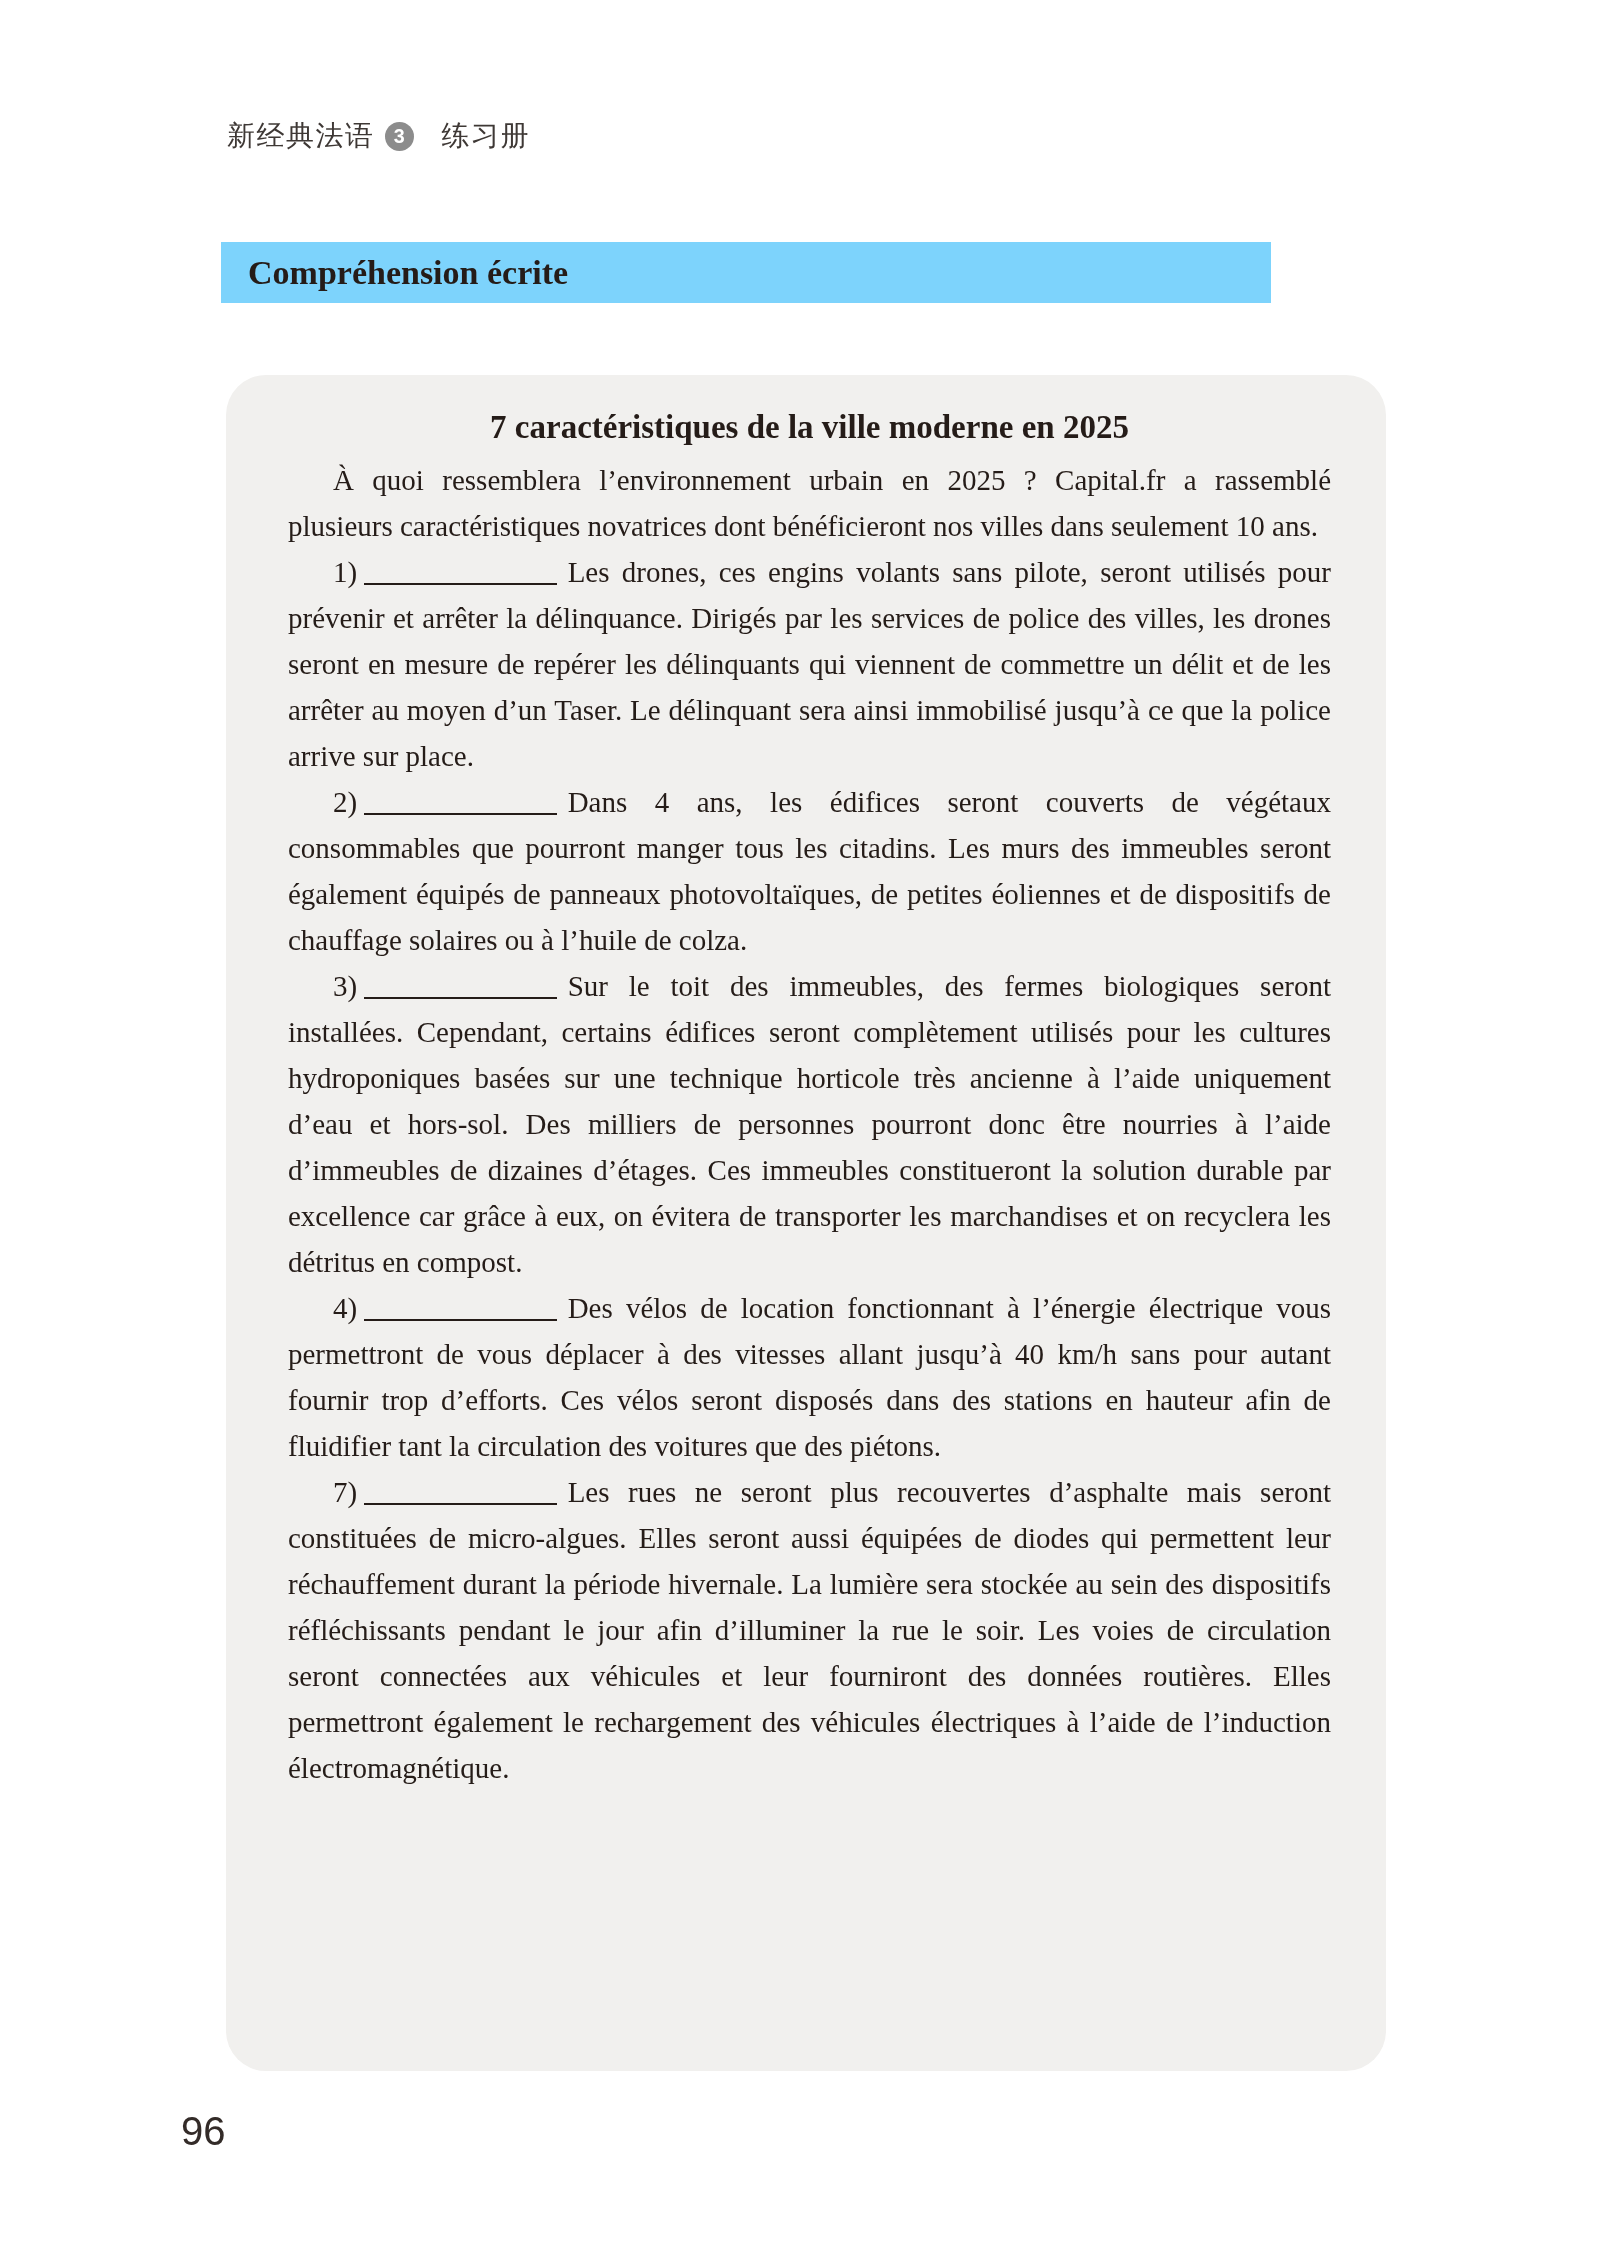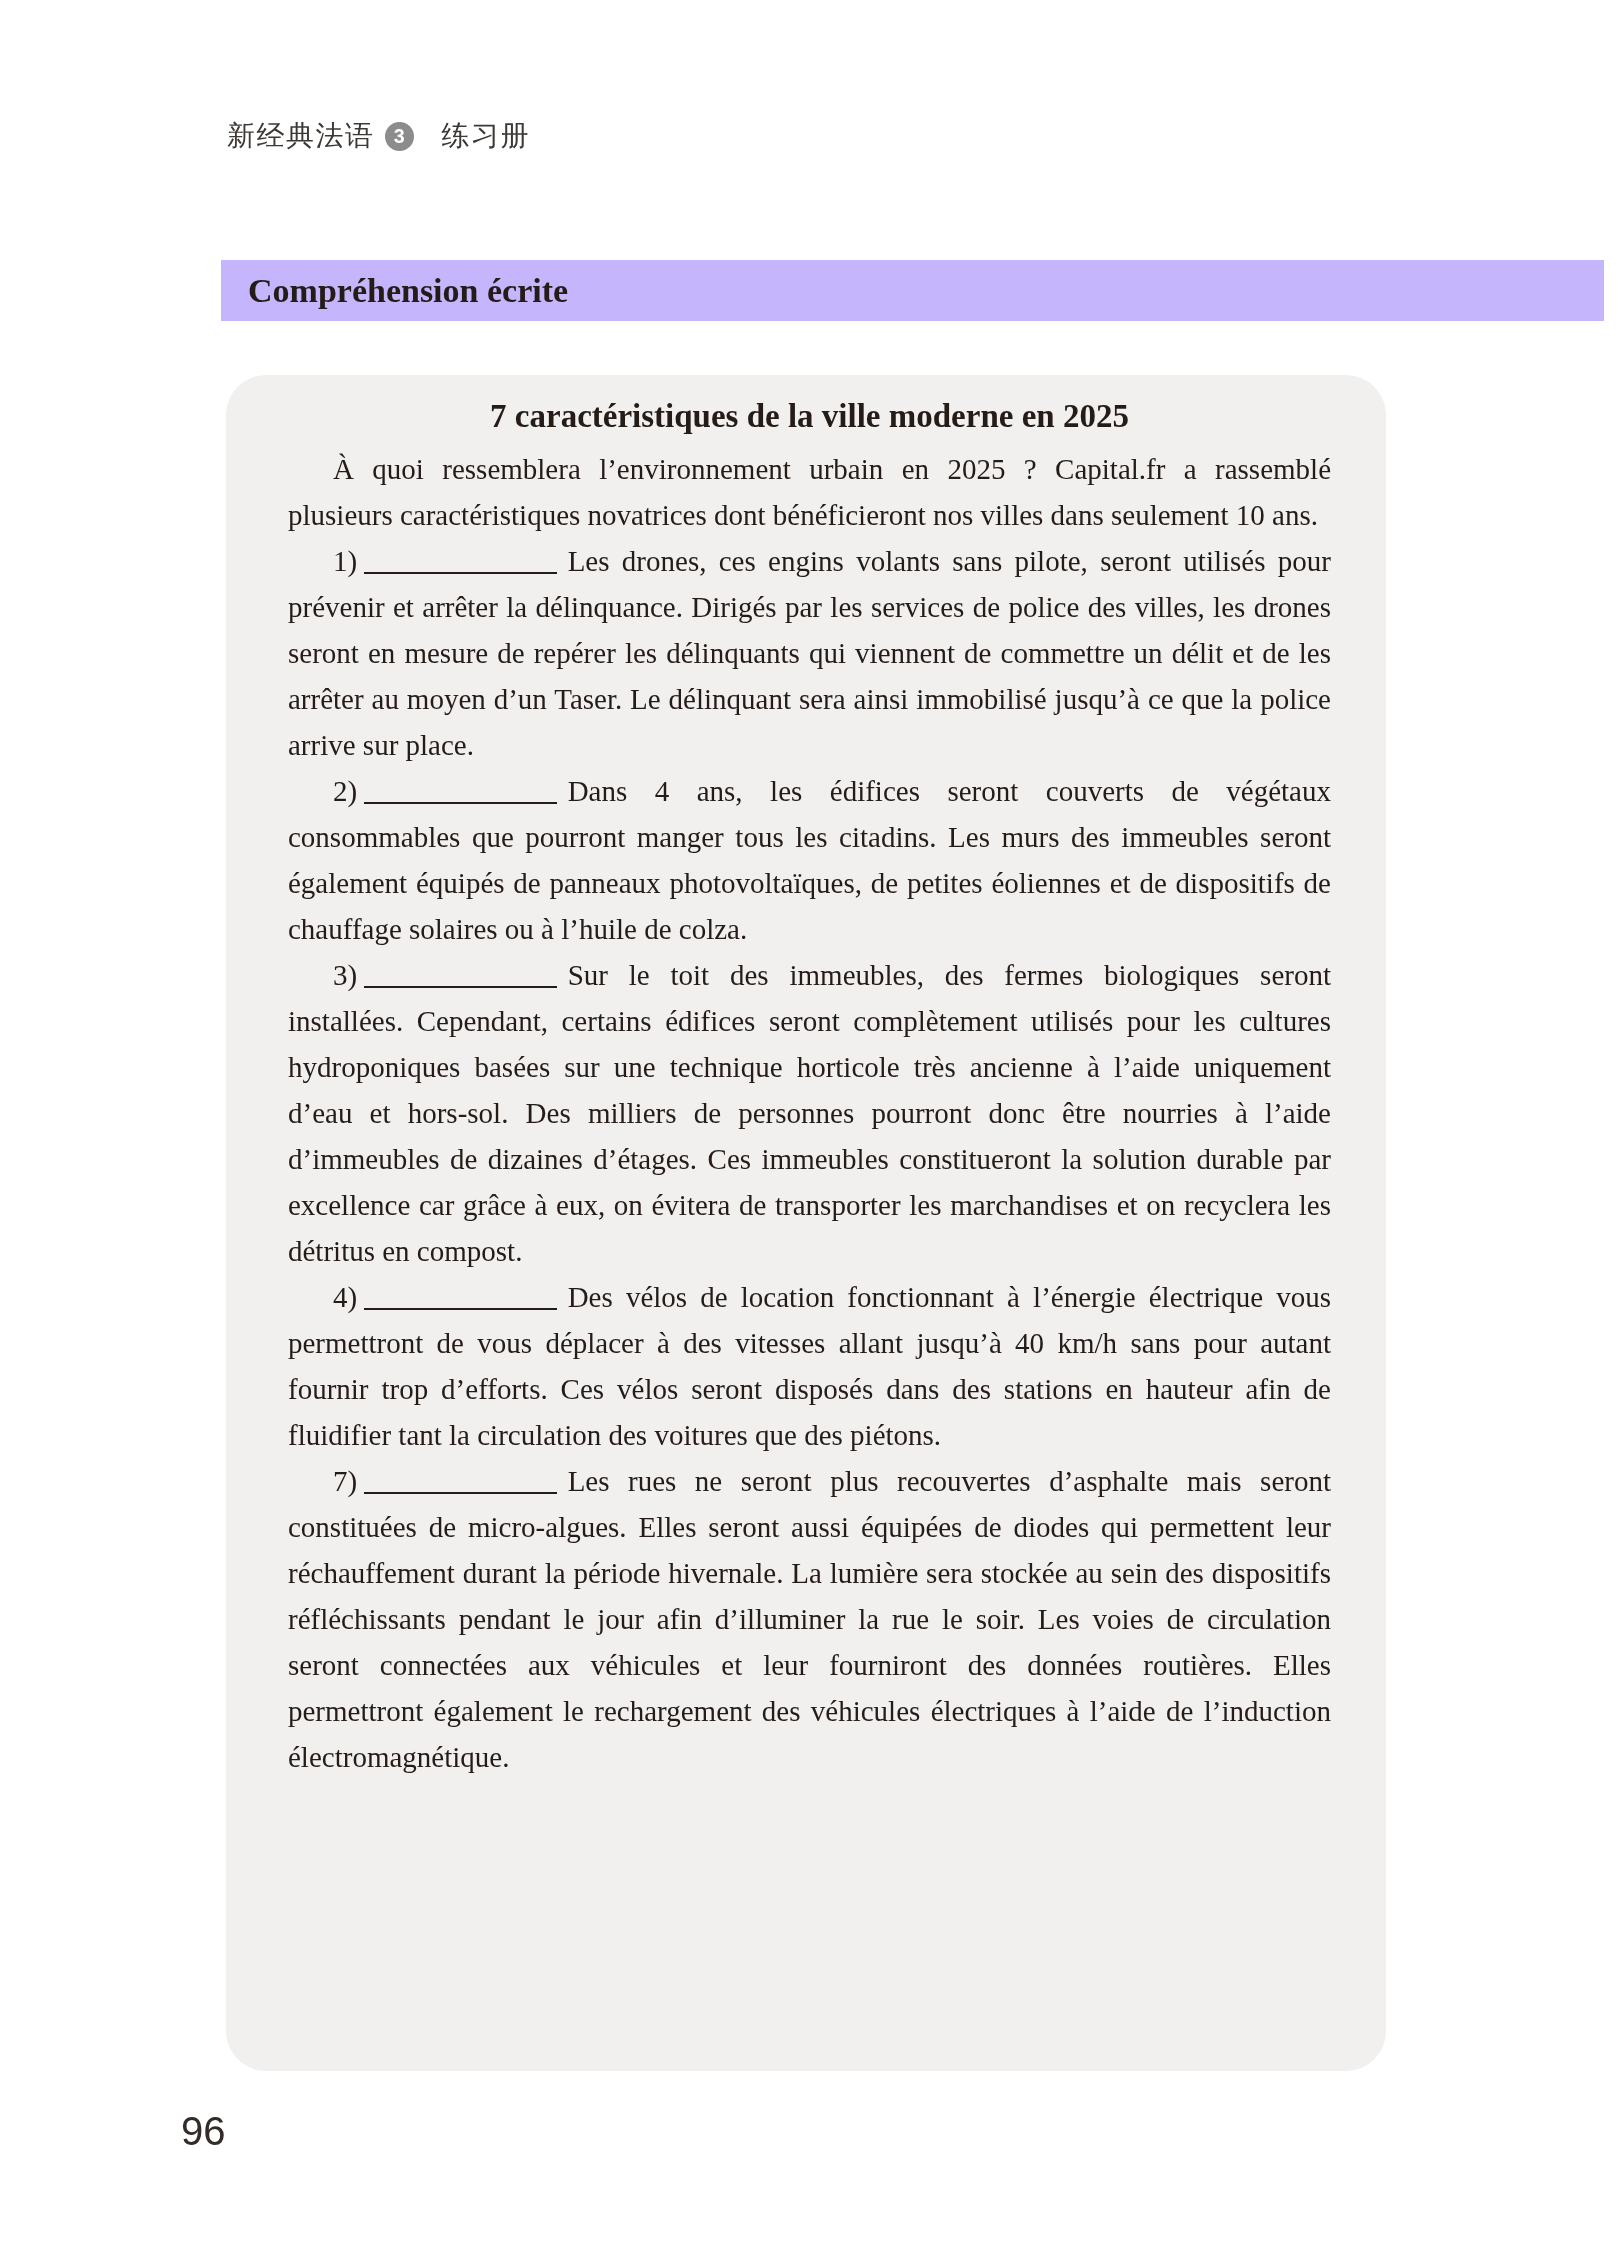--- a/index.html
+++ b/index.html
@@ -38,24 +38,24 @@
     justify-content: center;
     margin: 0 7.3px 0 10.2px;
     letter-spacing: 0;
   }
   .booklet { margin-left: 20.4px; }
 
   
   .section-band {
     position: absolute;
     left: 221px;
-    top: 260px;
-    width: 1383px;
+    top: 242px;
+    width: 1050px;
     height: 61px;
-    background: #c4b5fd;
+    background: #7dd3fc;
   }
   .section-band h1 {
     margin: 0;
     padding-left: 27px;
     line-height: 61px;
     font-size: 34px;
     font-weight: bold;
     font-family: "Liberation Serif", "DejaVu Serif", serif;
     color: #251c18;
   }
@@ -63,21 +63,21 @@
   
   .article-box {
     position: absolute;
     left: 226px;
     top: 375px;
     width: 1160px;
     height: 1696px;
     background: #f1f0ee;
     border-radius: 40px;
     box-sizing: border-box;
-    padding: 18px 55px 0 62px;
+    padding: 29px 55px 0 62px;
   }
   .article-box h2 {
     margin: 0 0 7.3px 0;
     font-size: 33px;
     line-height: 46px;
     font-weight: bold;
     text-align: center;
     color: #251c18;
   }
   .para {

